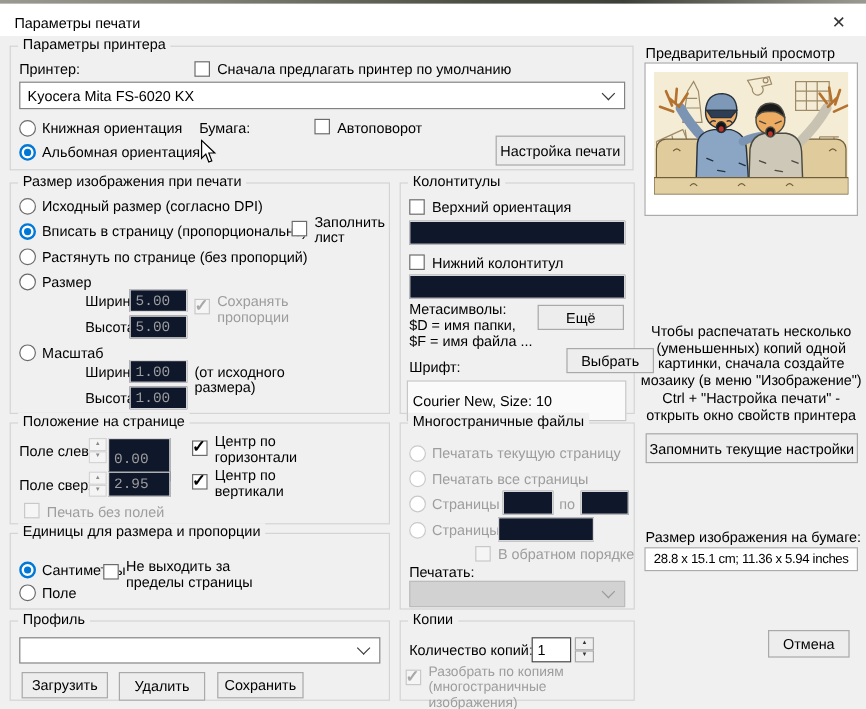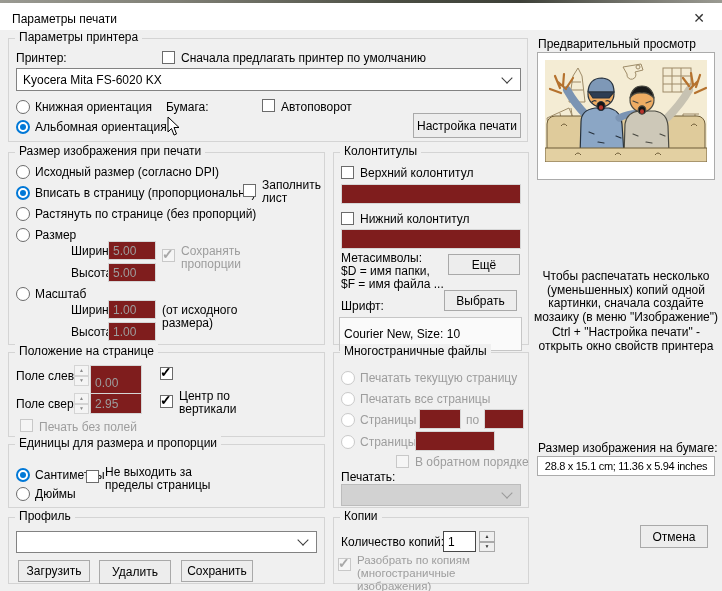--- a/index.html
+++ b/index.html
@@ -14,21 +14,21 @@
   .gb{position:absolute;border:1px solid #d4d4d4;box-sizing:border-box;}
   .gbt{position:absolute;top:-9px;left:6px;background:#f0f0f0;padding:0 4px;white-space:nowrap;}
   .lbl{position:absolute;white-space:nowrap;}
   .wrap{white-space:normal;line-height:13px;}
   .dis{color:#9d9d9d;}
   .btn{position:absolute;background:#ededed;border:1px solid #a9a9a9;box-sizing:border-box;
     display:flex;align-items:center;justify-content:center;font-family:inherit;font-size:12px;padding:0;}
   .btn.primary{border:2px solid #0078d7;}
   .tin{position:absolute;background:#fff;border:1px solid #828282;box-sizing:border-box;
     display:flex;align-items:center;padding:1px 4px;font-size:12px;overflow:hidden;}
-  .tin.dis{background:#7f1d1d;border-color:#d6d6d6;color:#9d9d9d;}
+  .tin.dis{background:#0f172a;border-color:#d6d6d6;color:#9d9d9d;font-family:Liberation Mono, monospace;}
   .tin.center{justify-content:center;white-space:pre;}
   .tin.soft{background:#fafafa;border-color:#c6c6c6;color:#000;}
   .combo{position:absolute;background:#fff;border:1px solid #828282;box-sizing:border-box;
     display:flex;align-items:center;padding:0 20px 0 6px;font-size:12px;}
   .combo.dis{background:#d2d2d2;border-color:#bcbcbc;}
   .chev{position:absolute;right:9px;top:50%;width:7px;height:7px;margin-top:-6px;
     border-right:1.5px solid #3c3c3c;border-bottom:1.5px solid #3c3c3c;transform:rotate(45deg);}
   .combo.dis .chev{border-color:#9a9a9a;}
   .cb{position:absolute;width:13px;height:13px;box-sizing:border-box;background:#fff;border:1px solid #6b6b6b;}
   .cb.checked::after{content:"✓";position:absolute;left:-1px;top:-4px;font-size:14px;font-weight:bold;color:#000;}
@@ -107,66 +107,67 @@
   <div class="gb" style="left:8px;top:352px;width:317px;height:85px">
     <span class="gbt">Положение на странице</span>
   </div>
   <span class="lbl" style="left:16px;top:369px">Поле слева:</span>
   <span class="spin" style="left:74px;top:365px;width:15px;height:21px">
     <span class="sb">▲</span>
     <span class="sb">▼</span>
   </span>
   <div class="tin dis" style="left:90px;top:365px;width:52px;height:36px">0.00</div>
   <span class="cb checked" style="left:160px;top:367px"></span>
+  <span class="lbl wrap" style="left:179px;top:362px;width:88px">Центр по горизонтали</span>
   <span class="lbl" style="left:16px;top:397px">Поле сверху:</span>
   <span class="spin" style="left:74px;top:393px;width:15px;height:21px">
     <span class="sb">▲</span>
     <span class="sb">▼</span>
   </span>
   <div class="tin dis" style="left:90px;top:393px;width:52px;height:21px">2.95</div>
   <span class="cb checked" style="left:160px;top:395px"></span>
   <span class="lbl wrap" style="left:179px;top:390px;width:88px">Центр по вертикали</span>
   <span class="cb dis" style="left:20px;top:419px"></span>
   <span class="lbl dis" style="left:39px;top:420px">Печать без полей</span>
 
   <div class="gb" style="left:8px;top:444px;width:317px;height:64px">
     <span class="gbt">Единицы для размера и пропорции</span>
   </div>
   <span class="radio sel" style="left:16px;top:468px"></span>
   <span class="lbl" style="left:35px;top:468px">Сантиметры</span>
   <span class="radio" style="left:16px;top:487px"></span>
-  <span class="lbl" style="left:35px;top:487px">Дюймы</span>
+  <span class="lbl" style="left:35px;top:487px">Поле</span>
   <span class="cb" style="left:86px;top:470px"></span>
   <span class="lbl wrap" style="left:105px;top:466px;width:125px">Не выходить за пределы страницы</span>
 
   <div class="gb" style="left:8px;top:517px;width:317px;height:67px">
     <span class="gbt">Профиль</span>
   </div>
   <div class="combo" style="left:16px;top:531px;width:301px;height:22px">
     <span class="chev"></span>
   </div>
   <button class="btn" style="left:18px;top:560px;width:72px;height:22px">Загрузить</button>
   <button class="btn" style="left:99px;top:560px;width:72px;height:24px">Удалить</button>
   <button class="btn" style="left:181px;top:560px;width:72px;height:22px">Сохранить</button>
 
   <div class="gb" style="left:333px;top:152px;width:196px;height:193px">
     <span class="gbt">Колонтитулы</span>
   </div>
   <span class="cb" style="left:341px;top:166px"></span>
-  <span class="lbl" style="left:360px;top:166px">Верхний колонтитул</span>
+  <span class="lbl" style="left:360px;top:166px">Верхний ориентация</span>
   <div class="tin dis" style="left:341px;top:184px;width:180px;height:20px"></div>
   <span class="cb" style="left:341px;top:212px"></span>
   <span class="lbl" style="left:360px;top:212px">Нижний колонтитул</span>
   <div class="tin dis" style="left:341px;top:229px;width:180px;height:20px"></div>
   <span class="lbl" style="left:341px;top:251px">Метасимволы:</span>
   <span class="lbl" style="left:341px;top:264px">$D = имя папки,</span>
   <span class="lbl" style="left:341px;top:277px">$F = имя файла ...</span>
   <button class="btn" style="left:448px;top:254px;width:72px;height:21px">Ещё</button>
   <span class="lbl" style="left:341px;top:299px">Шрифт:</span>
-  <button class="btn" style="left:444px;top:290px;width:73px;height:21px">Выбрать</button>
+  <button class="btn" style="left:472px;top:290px;width:73px;height:21px">Выбрать</button>
   <div class="tin soft" style="left:339px;top:317px;width:183px;height:34px">Courier New, Size: 10</div>
 
   <div class="gb" style="left:333px;top:352px;width:196px;height:156px">
     <span class="gbt">Многостраничные файлы</span>
   </div>
   <span class="radio dis" style="left:341px;top:371px"></span>
   <span class="lbl dis" style="left:360px;top:371px">Печатать текущую страницу</span>
   <span class="radio dis" style="left:341px;top:392px"></span>
   <span class="lbl dis" style="left:360px;top:392px">Печатать все страницы</span>
   <span class="radio dis" style="left:341px;top:413px"></span>
@@ -242,20 +243,21 @@
   <div class="infoblock" style="top:270px">
     <div class="info-line">Чтобы распечатать несколько</div>
     <div class="info-line">(уменьшенных) копий одной</div>
     <div class="info-line">картинки, сначала создайте</div>
     <div class="info-line">мозаику (в меню "Изображение")</div>
   </div>
   <div class="infoblock" style="top:326px">
     <div class="info-line">Ctrl + "Настройка печати" -</div>
     <div class="info-line">открыть окно свойств принтера</div>
   </div>
+  <button class="btn" style="left:538px;top:361px;width:177px;height:25px">Запомнить текущие настройки</button>
 
   <span class="lbl" style="left:538px;top:441px">Размер изображения на бумаге:</span>
   <div class="tin soft sizefield" style="left:537px;top:456px;width:178px;height:20px;background:#fff;border-color:#ababab">28.8 x 15.1 cm; 11.36 x 5.94 inches</div>
 
   <button class="btn" style="left:640px;top:525px;width:68px;height:23px">Отмена</button>
 
   <svg class="cursor" style="left:167px;top:116px;width:14px;height:21px" viewBox="0 0 14 21">
     <path d="M1 1 L1 16 L4.5 12.5 L7 19 L9.5 18 L7 11.5 L12 11.5 Z" fill="#fff" stroke="#000" stroke-width="1"></path>
   </svg>
 </div>

